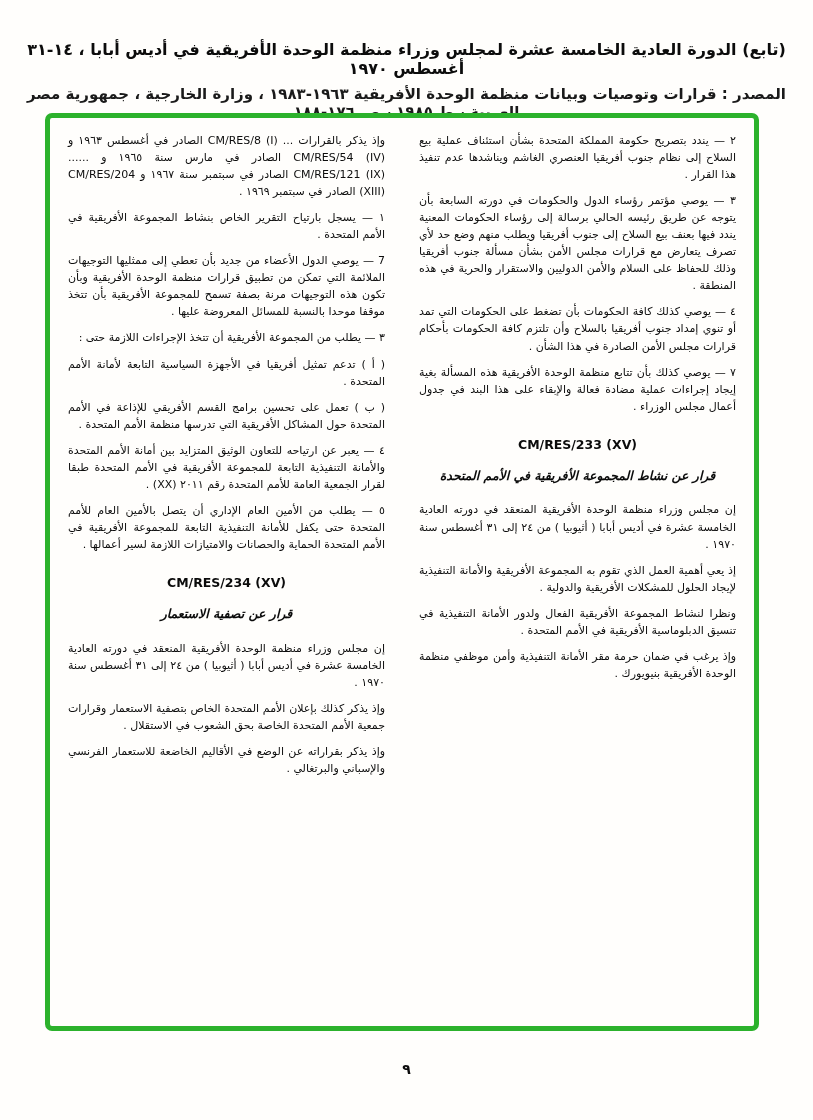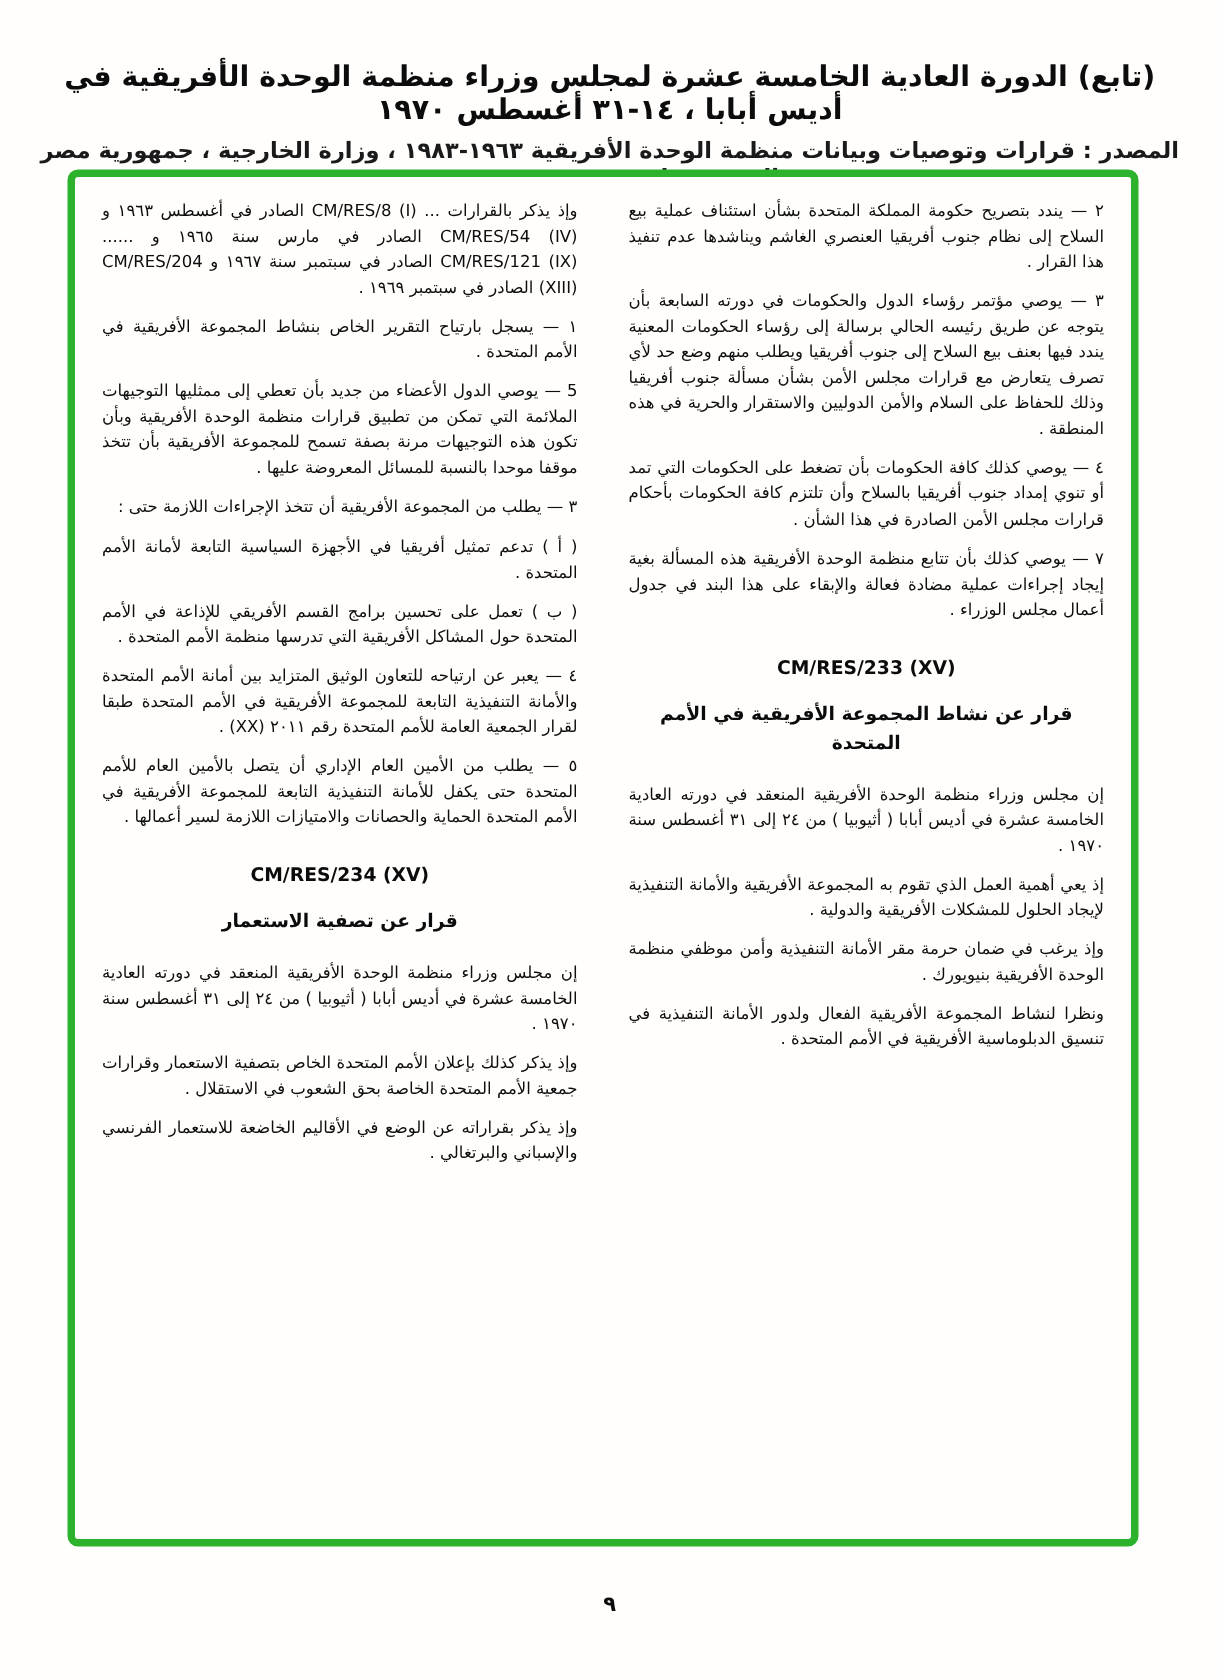--- a/index.html
+++ b/index.html
@@ -16,21 +16,21 @@
     overflow: hidden;
     color: #111;
   }
   .page-header {
     padding: 40px 16px 0 16px;
   }
   .header-title {
     direction: rtl;
     text-align: center;
     font-weight: bold;
-    font-size: 19px;
+    font-size: 16px;
     letter-spacing: 0.2px;
     color: #0c0c0c;
   }
   .header-source {
     direction: rtl;
     text-align: center;
     font-weight: bold;
     font-size: 15px;
     margin-top: 7px;
     color: #1a1a1a;
@@ -73,20 +73,21 @@
     font-size: 12.5px;
     margin: 20px 0 12px 0;
     color: #0b0b0b;
   }
   .res-title {
     text-align: center;
     font-weight: bold;
     font-size: 12.5px;
     margin: 0 0 16px 0;
     color: #0b0b0b;
+    font-style: italic;
   }
   .page-footer {
     position: absolute;
     left: 0;
     right: 0;
     bottom: 42px;
     text-align: center;
   }
   .page-number {
     font-weight: bold;
@@ -111,28 +112,28 @@
         <p>٢ — يندد بتصريح حكومة المملكة المتحدة بشأن استئناف عملية بيع السلاح إلى نظام جنوب أفريقيا العنصري الغاشم ويناشدها عدم تنفيذ هذا القرار .</p>
         <p>٣ — يوصي مؤتمر رؤساء الدول والحكومات في دورته السابعة بأن يتوجه عن طريق رئيسه الحالي برسالة إلى رؤساء الحكومات المعنية يندد فيها بعنف بيع السلاح إلى جنوب أفريقيا ويطلب منهم وضع حد لأي تصرف يتعارض مع قرارات مجلس الأمن بشأن مسألة جنوب أفريقيا وذلك للحفاظ على السلام والأمن الدوليين والاستقرار والحرية في هذه المنطقة .</p>
         <p>٤ — يوصي كذلك كافة الحكومات بأن تضغط على الحكومات التي تمد أو تنوي إمداد جنوب أفريقيا بالسلاح وأن تلتزم كافة الحكومات بأحكام قرارات مجلس الأمن الصادرة في هذا الشأن .</p>
         <p>٧ — يوصي كذلك بأن تتابع منظمة الوحدة الأفريقية هذه المسألة بغية إيجاد إجراءات عملية مضادة فعالة والإبقاء على هذا البند في جدول أعمال مجلس الوزراء .</p>
 
         <div class="res-code">CM/RES/233  (XV)</div>
         <h2 class="res-title">قرار عن نشاط المجموعة الأفريقية في الأمم المتحدة</h2>
 
         <p>إن مجلس وزراء منظمة الوحدة الأفريقية المنعقد في دورته العادية الخامسة عشرة في أديس أبابا ( أثيوبيا ) من ٢٤ إلى ٣١ أغسطس سنة ١٩٧٠ .</p>
         <p>إذ يعي أهمية العمل الذي تقوم به المجموعة الأفريقية والأمانة التنفيذية لإيجاد الحلول للمشكلات الأفريقية والدولية .</p>
+        <p>ونظرا لنشاط المجموعة الأفريقية الفعال ولدور الأمانة التنفيذية في تنسيق الدبلوماسية الأفريقية في الأمم المتحدة .</p>
         <p>وإذ يرغب في ضمان حرمة مقر الأمانة التنفيذية وأمن موظفي منظمة الوحدة الأفريقية بنيويورك .</p>
-        <p>ونظرا لنشاط المجموعة الأفريقية الفعال ولدور الأمانة التنفيذية في تنسيق الدبلوماسية الأفريقية في الأمم المتحدة .</p>
       </section>
 
       <section class="col">
         <p>وإذ يذكر بالقرارات ... CM/RES/8 (I) الصادر في أغسطس ١٩٦٣ و CM/RES/54 (IV) الصادر في مارس سنة ١٩٦٥ و ...... CM/RES/121 (IX) الصادر في سبتمبر سنة ١٩٦٧ و CM/RES/204 (XIII) الصادر في سبتمبر ١٩٦٩ .</p>
         <p>١ — يسجل بارتياح التقرير الخاص بنشاط المجموعة الأفريقية في الأمم المتحدة .</p>
-        <p>5 — يوصي الدول الأعضاء من جديد بأن تعطي إلى ممثليها التوجيهات الملائمة التي تمكن من تطبيق قرارات منظمة الوحدة الأفريقية وبأن تكون هذه التوجيهات مرنة بصفة تسمح للمجموعة الأفريقية بأن تتخذ موقفا موحدا بالنسبة للمسائل المعروضة عليها .</p>
+        <p>7 — يوصي الدول الأعضاء من جديد بأن تعطي إلى ممثليها التوجيهات الملائمة التي تمكن من تطبيق قرارات منظمة الوحدة الأفريقية وبأن تكون هذه التوجيهات مرنة بصفة تسمح للمجموعة الأفريقية بأن تتخذ موقفا موحدا بالنسبة للمسائل المعروضة عليها .</p>
         <p>٣ — يطلب من المجموعة الأفريقية أن تتخذ الإجراءات اللازمة حتى :</p>
         <p>( أ ) تدعم تمثيل أفريقيا في الأجهزة السياسية التابعة لأمانة الأمم المتحدة .</p>
         <p>( ب ) تعمل على تحسين برامج القسم الأفريقي للإذاعة في الأمم المتحدة حول المشاكل الأفريقية التي تدرسها منظمة الأمم المتحدة .</p>
         <p>٤ — يعبر عن ارتياحه للتعاون الوثيق المتزايد بين أمانة الأمم المتحدة والأمانة التنفيذية التابعة للمجموعة الأفريقية في الأمم المتحدة طبقا لقرار الجمعية العامة للأمم المتحدة رقم ٢٠١١ (XX) .</p>
         <p>٥ — يطلب من الأمين العام الإداري أن يتصل بالأمين العام للأمم المتحدة حتى يكفل للأمانة التنفيذية التابعة للمجموعة الأفريقية في الأمم المتحدة الحماية والحصانات والامتيازات اللازمة لسير أعمالها .</p>
 
         <div class="res-code">CM/RES/234  (XV)</div>
         <h2 class="res-title">قرار عن تصفية الاستعمار</h2>
 
         <p>إن مجلس وزراء منظمة الوحدة الأفريقية المنعقد في دورته العادية الخامسة عشرة في أديس أبابا ( أثيوبيا ) من ٢٤ إلى ٣١ أغسطس سنة ١٩٧٠ .</p>

